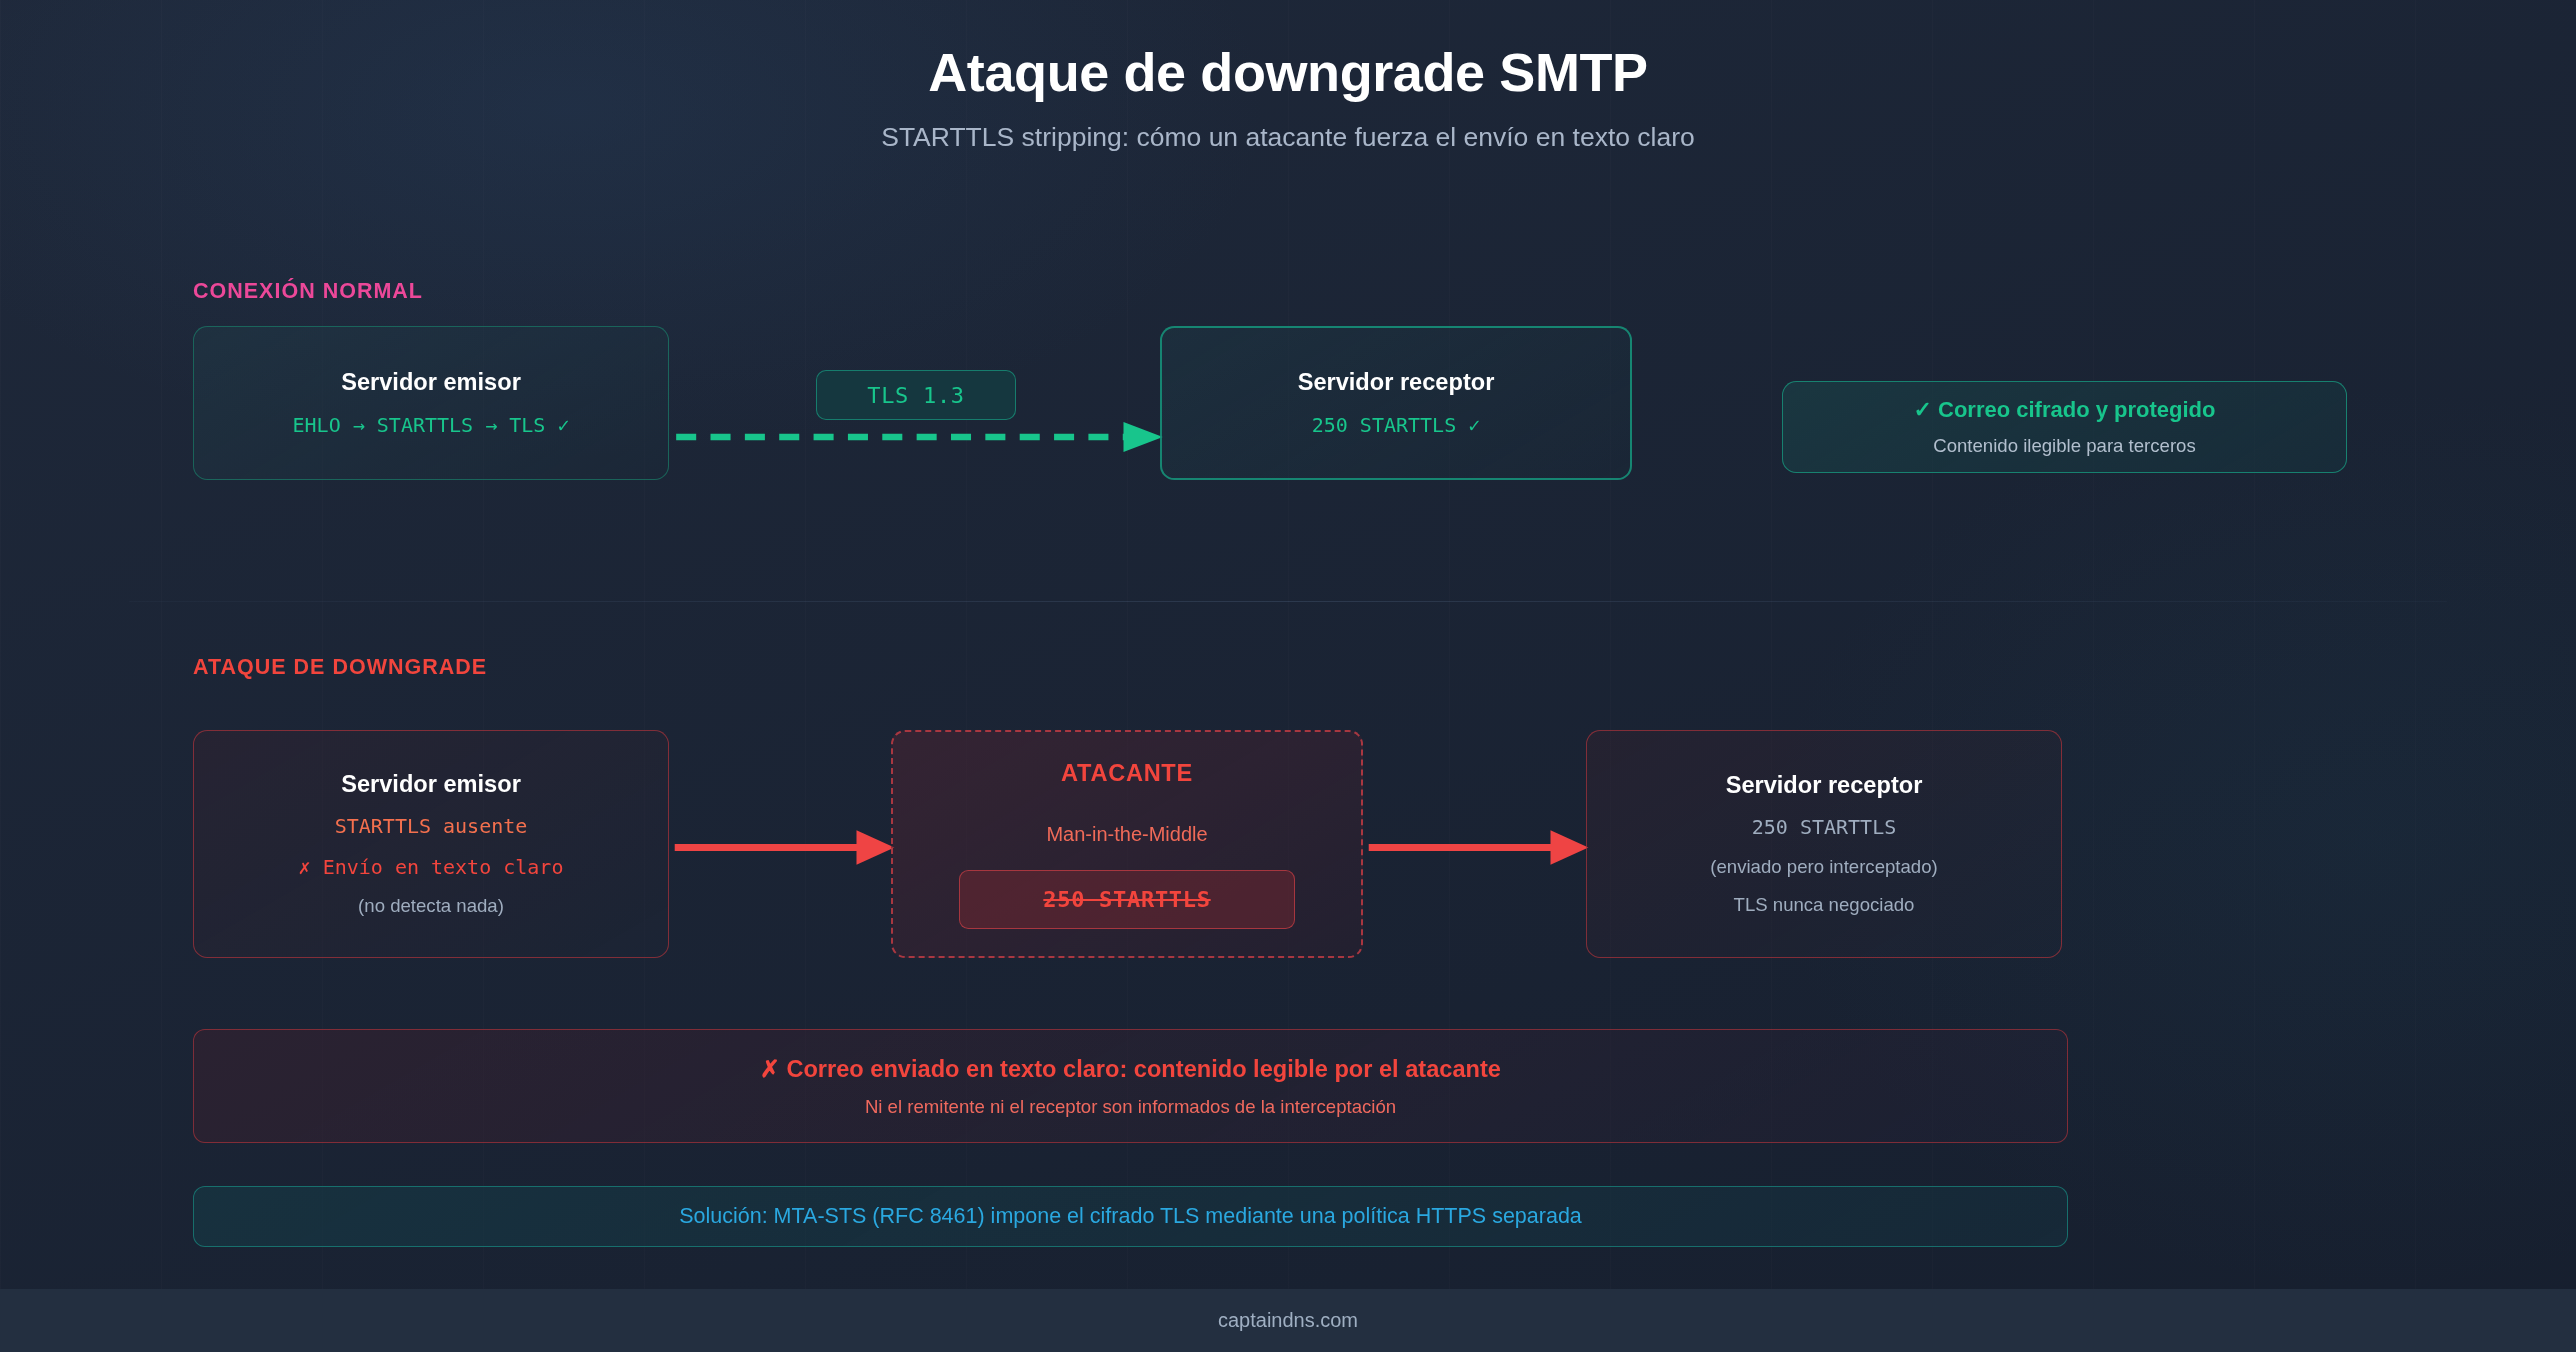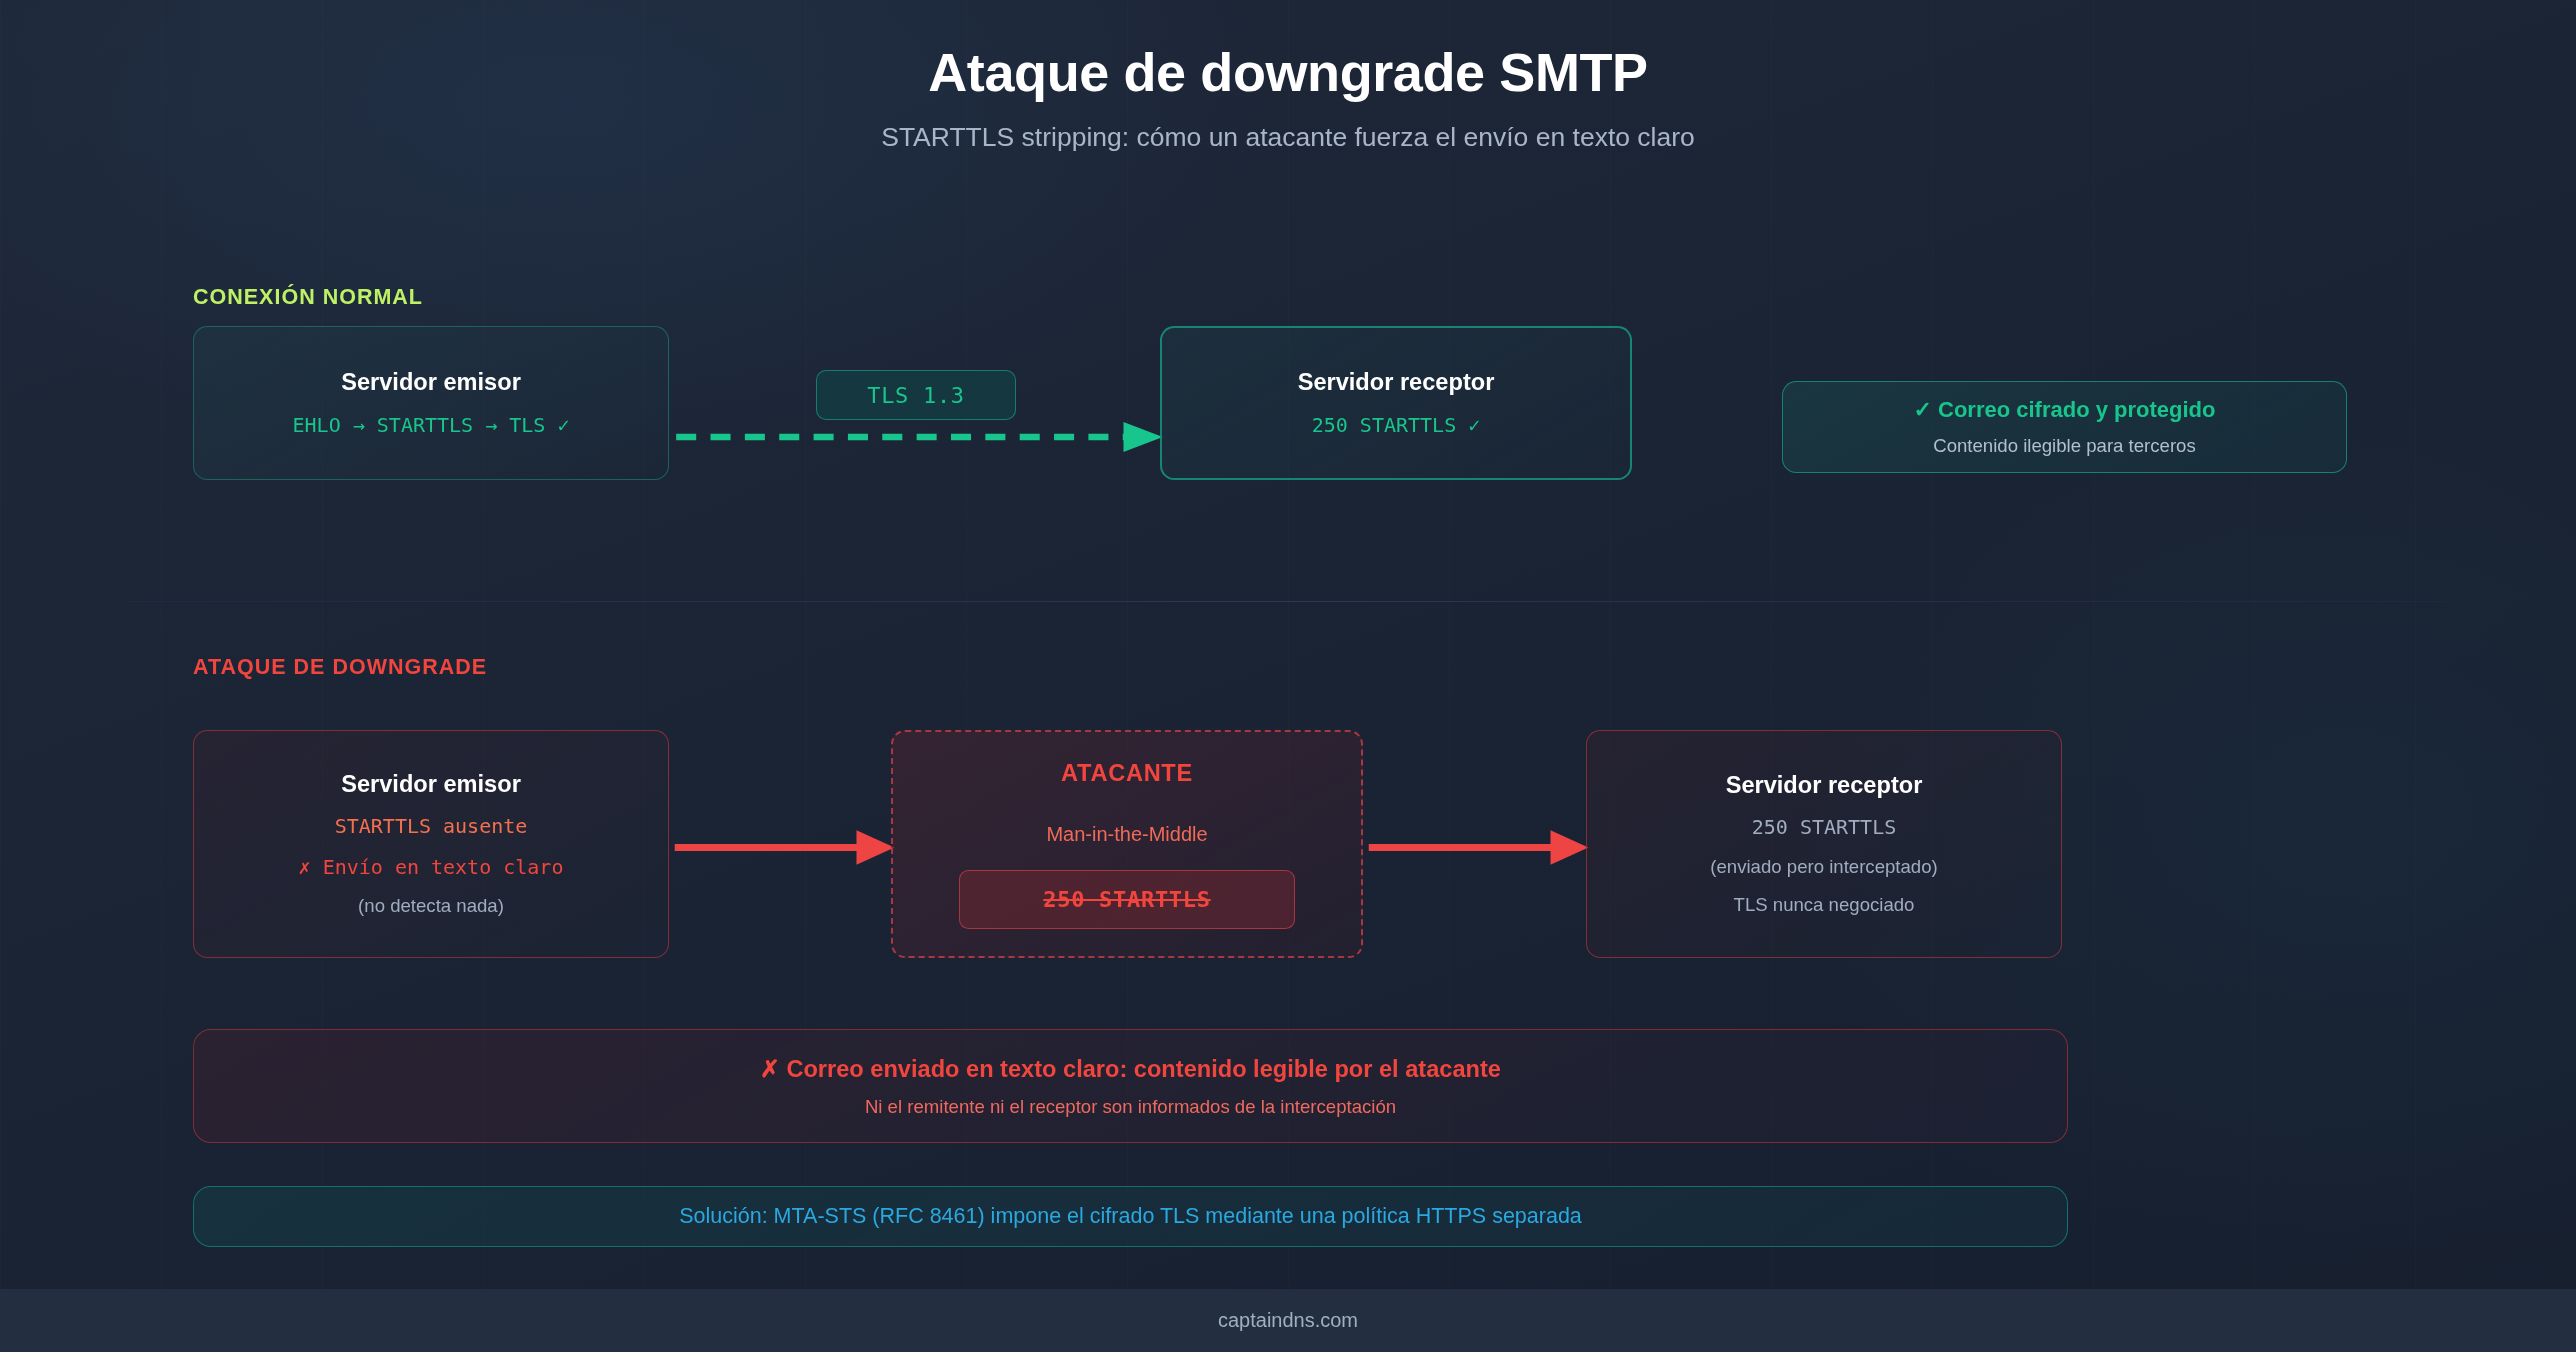--- a/index.html
+++ b/index.html
@@ -57,21 +57,21 @@
     font-weight: normal;
   }
 
   
   .section-label {
     position: absolute;
     font-size: 21.5px;
     font-weight: bold;
     letter-spacing: 1px;
   }
-  #normal-section-label { left: 193px; top: 279px; color: #bef264; margin-top: 6px; }
+  #normal-section-label { left: 193px; top: 279px; color: #ec4899; }
   #attack-section-label { left: 193px; top: 655px; color: #f2453d; }
 
   
   #section-divider {
     position: absolute;
     left: 129px;
     right: 129px;
     top: 601px;
     height: 1.4px;
     background: linear-gradient(90deg, rgba(120,150,190,0.04), rgba(130,160,200,0.17), rgba(120,150,190,0.04));
@@ -173,21 +173,21 @@
     text-decoration: line-through;
     text-decoration-thickness: 2.1px;
     letter-spacing: 0.7px;
   }
 
   
   .banner {
     position: absolute;
     left: 193px;
     width: 1875px;
-    border-radius: 18px;
+    border-radius: 12px;
     display: flex; flex-direction: column;
     align-items: center; justify-content: center;
   }
   #alert-banner {
     top: 1029px; height: 114px;
     background: linear-gradient(150deg, rgba(62,32,46,0.46), rgba(34,34,54,0.36));
     border: 1.4px solid rgba(190,54,60,0.60);
   }
   #alert-banner-title {
     font-size: 23.6px; font-weight: bold; color: #f2453d;

